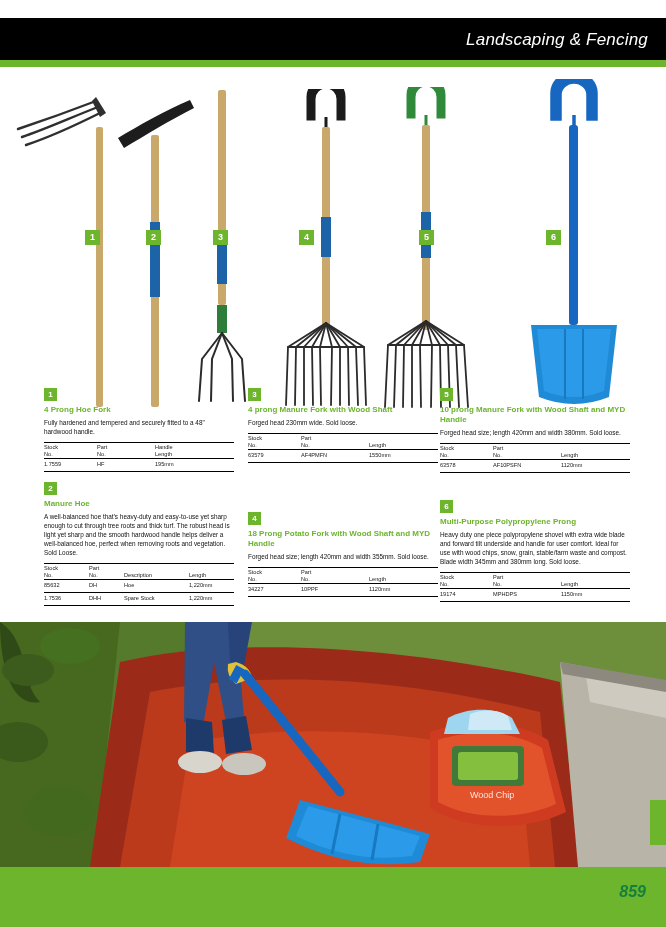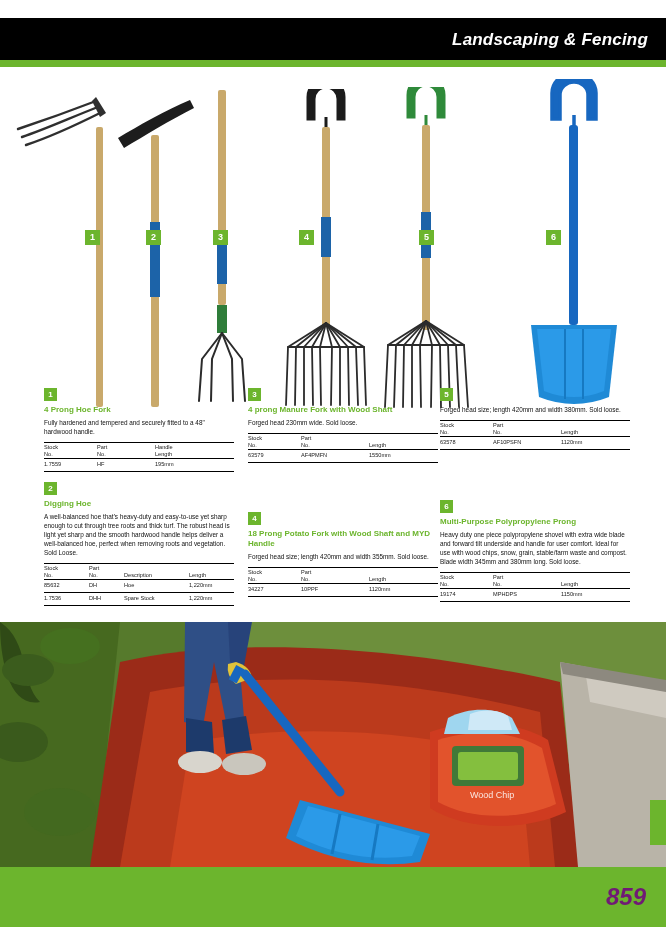--- a/index.html
+++ b/index.html
@@ -11,21 +11,21 @@
     overflow:hidden;
   }
   .page{position:absolute;inset:0;background:#fff;}
 
   
   .header-bar{
     position:absolute;left:0;top:18px;width:666px;height:42px;background:#000;
   }
   .header-title{
     position:absolute;right:18px;top:30px;
-    color:#fff;font-style:italic;font-weight:bold;font-size:17px;
+    color:#fff;font-style:italic;font-weight:normal;font-size:17px;
     letter-spacing:.2px;
   }
   .green-rule{
     position:absolute;left:0;top:60px;width:666px;height:7px;background:#6cb52d;
   }
 
   
   .photo-area{
     position:absolute;left:0;top:67px;width:666px;height:308px;background:#fff;
   }
@@ -61,22 +61,22 @@
   table.spec tr:last-child td{border-bottom:1px solid #000;}
 
   
   .photo-bottom{
     position:absolute;left:0;top:622px;width:666px;height:245px;overflow:hidden;
   }
   .green-footer{
     position:absolute;left:0;top:867px;width:666px;height:60px;background:#6cb52d;
   }
   .page-no{
-    position:absolute;right:20px;top:883px;color:#701a75;font-weight:bold;
-    font-style:italic;font-size:24px;
+    position:absolute;right:20px;top:883px;color:#15803d;font-weight:bold;
+    font-style:italic;font-size:16px;
   }
   .tab-marker{
     position:absolute;right:0;top:800px;width:16px;height:45px;background:#6cb52d;
   }
 </style>
 </head>
 <body>
 
 <div class="page">
 
@@ -188,21 +188,21 @@
         <td>1.7559</td>
         <td>HF</td>
         <td>195mm</td>
       </tr>
     </tbody>
       </table>
   </div>
 
   <div class="col" style="left:44px;top:482px;width:195px;">
     <span class="sq">2</span>
-    <p class="ptitle">Digging Hoe</p>
+    <p class="ptitle">Manure Hoe</p>
     <p class="pdesc">A well-balanced hoe that's heavy-duty and easy-to-use yet sharp enough to cut through tree roots and thick turf. The robust head is light yet sharp and the smooth hardwood handle helps deliver a well-balanced hoe, perfect when removing roots and vegetation. Sold Loose.</p>
     <table class="spec">
       <tbody>
           <tr>
         <th style="width:42px;"><span>Stock</span><br><span>No.</span></th>
         <th style="width:32px;"><span>Part</span><br><span>No.</span></th>
         <th style="width:62px;"><span>Description</span></th>
         <th><span>Length</span></th>
       </tr>
       <tr>
@@ -256,20 +256,21 @@
         <td>34227</td>
         <td>10PPF</td>
         <td>1120mm</td>
       </tr>
     </tbody>
       </table>
   </div>
 
   <div class="col" style="left:440px;top:388px;width:200px;">
     <span class="sq">5</span>
+    <p class="ptitle">10 prong Manure Fork with Wood Shaft and MYD Handle</p>
     <p class="pdesc">Forged head size; length 420mm and width 380mm. Sold loose.</p>
     <table class="spec">
       <tbody>
           <tr>
         <th style="width:50px;"><span>Stock</span><br><span>No.</span></th>
         <th style="width:65px;"><span>Part</span><br><span>No.</span></th>
         <th><span>Length</span></th>
       </tr>
       <tr>
         <td>63578</td>

